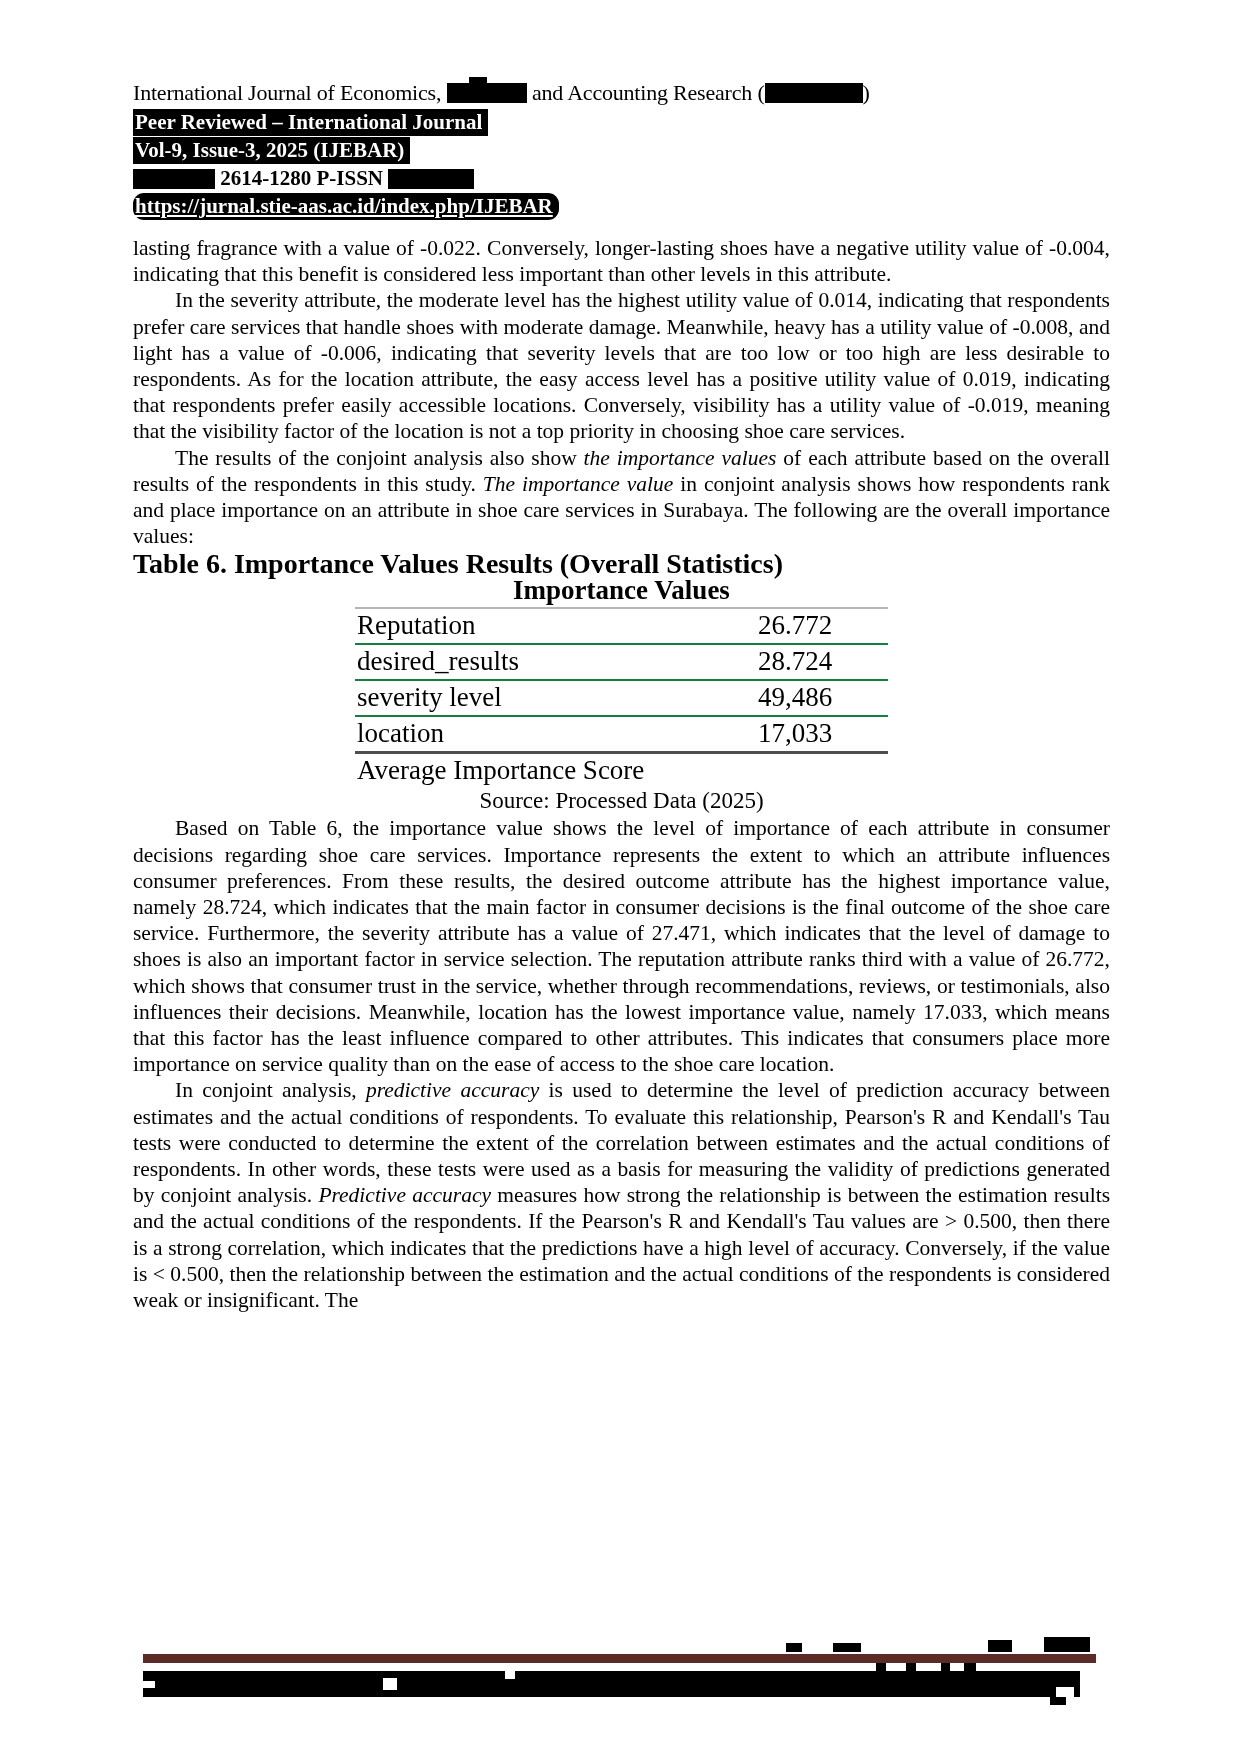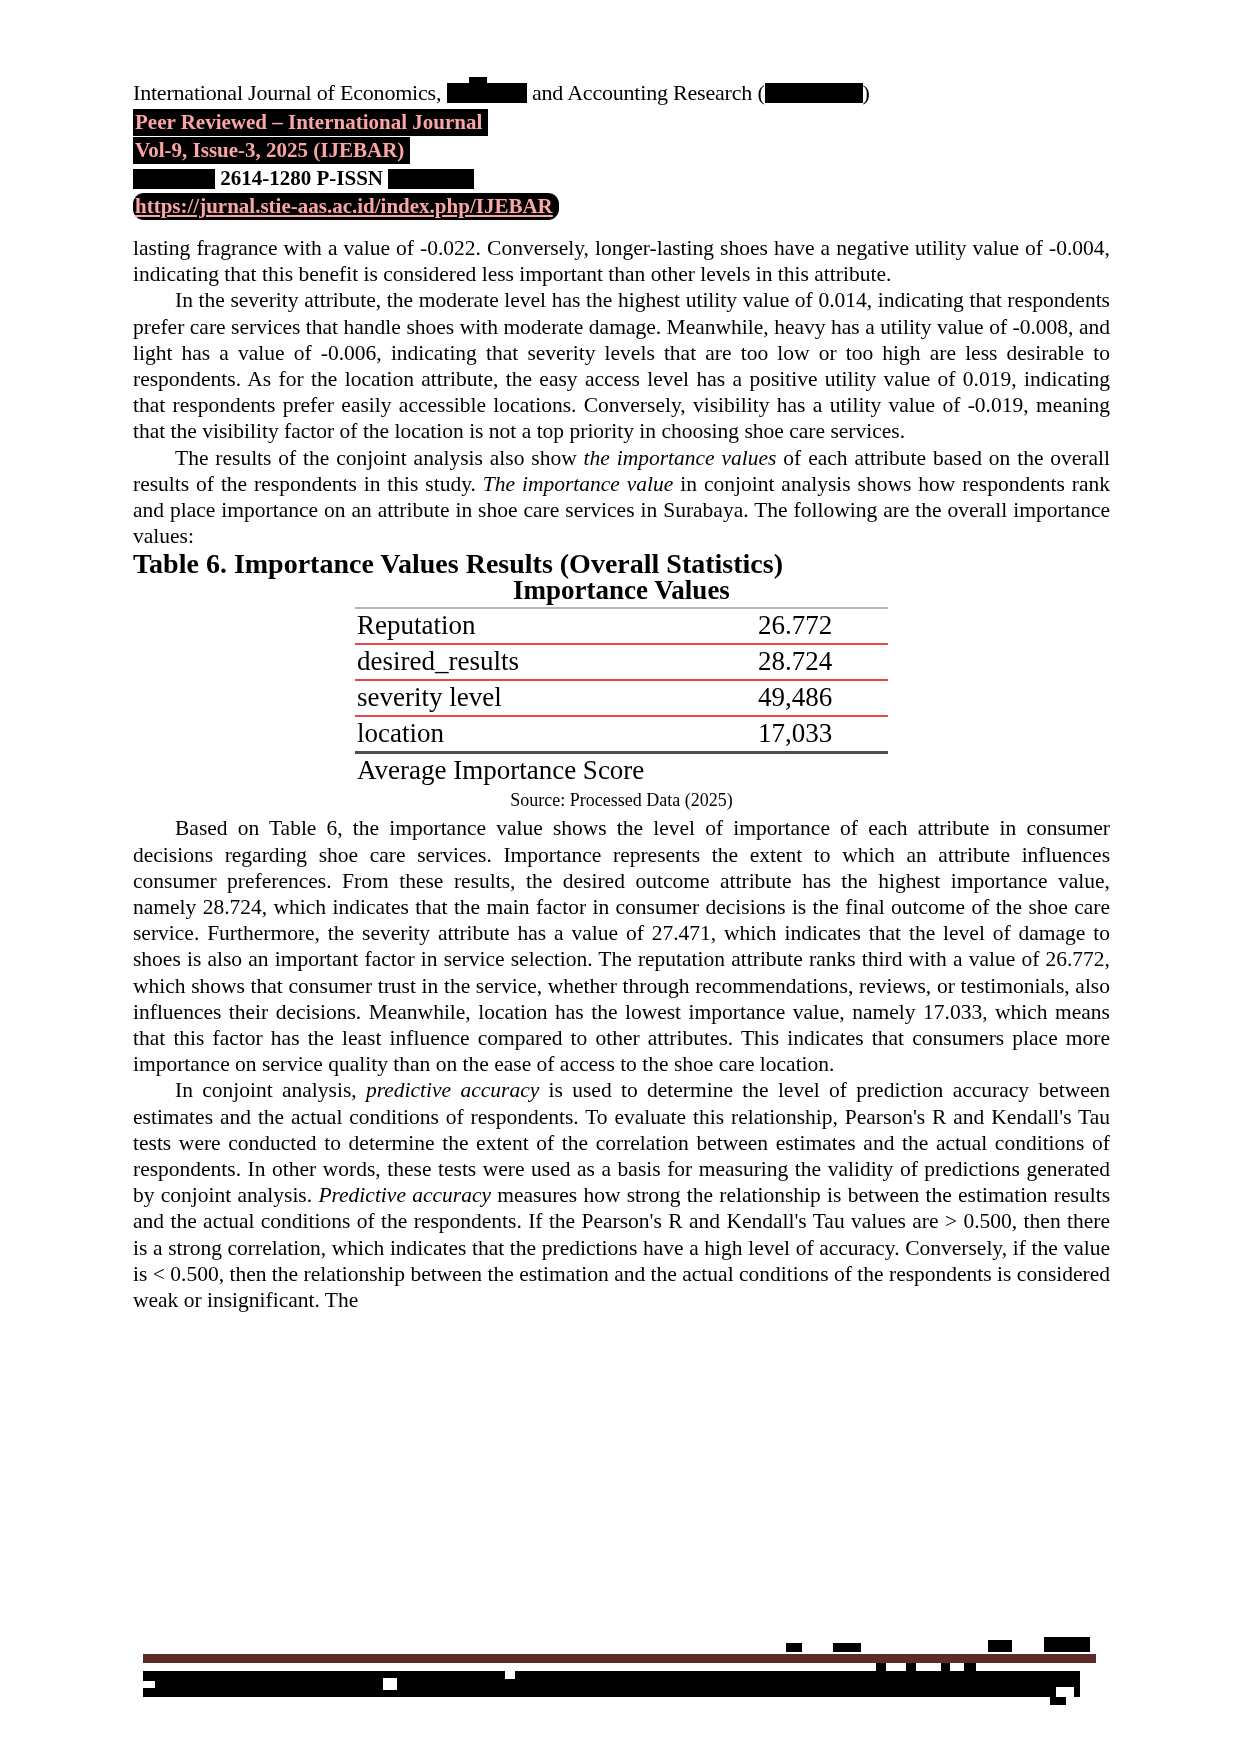--- a/index.html
+++ b/index.html
@@ -11,39 +11,39 @@
     color: #000;
     overflow: hidden;
   }
   .page { position: absolute; left: 133px; top: 78px; width: 977px; }
 
   
   .h-title { font-size: 22px; font-weight: normal; line-height: 30px; white-space: nowrap; letter-spacing: -0.2px; }
   .h-line  { font-size: 21px; font-weight: bold; line-height: 28px; }
   .redact { display: inline-block; position: relative; background: #000; height: 20px; vertical-align: -3px; }
   .redact.bump::before { content: ""; position: absolute; top: -6px; left: 28%; width: 18px; height: 7px; background: #000; }
-  .hl { background: #000; color: #fca5a5; padding: 1px 6px 2px 2px; font-weight: bold; }
+  .hl { background: #000; color: #ffffff; padding: 1px 6px 2px 2px; font-weight: bold; }
   .url-link { text-decoration: underline; cursor: pointer; border-radius: 11px; }
 
   
   .body-p { font-size: 21.5px; line-height: 26.2px; text-align: justify; }
   .body-p.first { margin-top: 15px; }
   .indent { text-indent: 42px; }
 
   
   .tbl-caption { font-size: 28px; font-weight: bold; text-align: left; margin-top: 1px; line-height: 27px; }
   .tbl { width: 533px; margin-left: 222px; font-size: 27px; }
   .tbl-header { font-weight: bold; text-align: center; line-height: 27px; padding-bottom: 3px; }
   .tbl-rows { border-top: 2px solid #b5b5b5; border-bottom: 3px solid #4f4f4f; }
-  .t-row { display: flex; border-bottom: 2px solid #ef4444; padding: 3px 2px 4px 2px; line-height: 27px; }
+  .t-row { display: flex; border-bottom: 2px solid #15803d; padding: 3px 2px 4px 2px; line-height: 27px; }
   .t-row:last-child { border-bottom: none; }
   .t-label { flex: 1; }
   .t-value { width: 128px; text-align: left; }
   .tbl-footer { padding: 3px 2px; line-height: 27px; }
-  .tbl-source { font-size: 18px; text-align: center; line-height: 27px; margin-bottom: 1px; }
+  .tbl-source { font-size: 23px; text-align: center; line-height: 27px; margin-bottom: 1px; }
 
   
   .footer-bar { position: absolute; left: 143px; top: 1654px; width: 953px; height: 9px; background: #5c2b27; }
   .f-mark { position: absolute; background: #000; }
   .footer-redact { position: absolute; left: 143px; top: 1671px; width: 937px; height: 26px; background: #000; }
   .f-gap { position: absolute; background: #fff; }
   i { font-style: italic; }
 </style>
 </head>
 <body>

